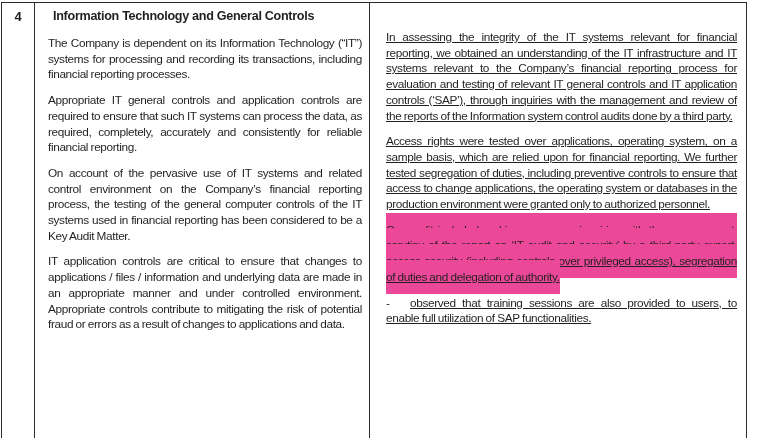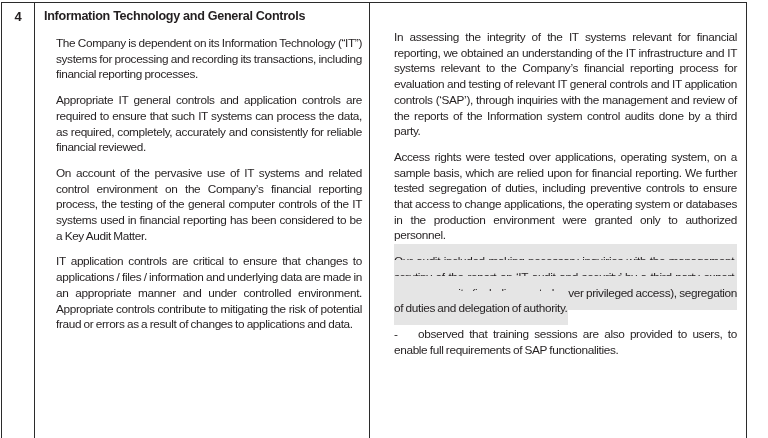--- a/index.html
+++ b/index.html
@@ -42,65 +42,66 @@
     font-weight: bold;
   }
   .cell-left {
     width: 335px;
     border-right: 1.5px solid #2b2b2b;
     padding: 6px 7px 0 9px;
   }
   .cell-right {
     flex: 1;
     padding: 27px 9px 0 12px;
+    text-decoration: underline;
   }
   .para {
-    margin: 0 0 10px 12px;
+    margin: 0 0 10px 4px;
     font-size: 11.8px;
     line-height: 15.7px;
     letter-spacing: -0.35px;
     word-spacing: -0.5px;
     text-align: justify;
   }
   .matter-title {
-    margin: 0 0 12px 0;
+    margin: 0 0 12px 9px;
     font-size: 12.6px;
     line-height: 15px;
     letter-spacing: -0.3px;
     font-weight: bold;
     text-align: left;
   }
   .highlight {
-    background: #e5e5e5;
+    background: #ec4899;
     padding: 10px 0;
   }
   .bullet-dash {
     display: inline-block;
     width: 24px;
   }
 </style>
 </head>
 <body>
 
 <div class="sheet">
   <div class="kam-table">
 
     <div class="cell cell-num">
       <span>4</span>
     </div>
 
     <div class="cell cell-left">
       <p class="matter-title">Information Technology and General Controls</p>
       <p class="para">The Company is dependent on its Information Technology (“IT”) systems for processing and recording its transactions, including financial reporting processes.</p>
-      <p class="para">Appropriate IT general controls and application controls are required to ensure that such IT systems can process the data, as required, completely, accurately and consistently for reliable financial reviewed.</p>
+      <p class="para">Appropriate IT general controls and application controls are required to ensure that such IT systems can process the data, as required, completely, accurately and consistently for reliable financial reporting.</p>
       <p class="para">On account of the pervasive use of IT systems and related control environment on the Company’s financial reporting process, the testing of the general computer controls of the IT systems used in financial reporting has been considered to be a Key Audit Matter.</p>
       <p class="para">IT application controls are critical to ensure that changes to applications / files / information and underlying data are made in an appropriate manner and under controlled environment. Appropriate controls contribute to mitigating the risk of potential fraud or errors as a result of changes to applications and data.</p>
     </div>
 
     <div class="cell cell-right">
       <p class="para">In assessing the integrity of the IT systems relevant for financial reporting, we obtained an understanding of the IT infrastructure and IT systems relevant to the Company’s financial reporting process for evaluation and testing of relevant IT general controls and IT application controls (‘SAP’), through inquiries with the management and review of the reports of the Information system control audits done by a third party.</p>
       <p class="para">Access rights were tested over applications, operating system, on a sample basis, which are relied upon for financial reporting. We further tested segregation of duties, including preventive controls to ensure that access to change applications, the operating system or databases in the production environment were granted only to authorized personnel.</p>
       <p class="para"><span class="highlight">Our audit included making necessary inquiries with the management, scrutiny of the report on ‘IT audit and security’ by a third-party expert, access security (including controls over privileged access), segregation of duties and delegation of authority.</span></p>
-      <p class="para"><span class="bullet-dash">-</span><span>observed that training sessions are also provided to users, to enable full requirements of SAP functionalities.</span></p>
+      <p class="para"><span class="bullet-dash">-</span><span>observed that training sessions are also provided to users, to enable full utilization of SAP functionalities.</span></p>
     </div>
 
   </div>
 </div>
 
 </body></html>

